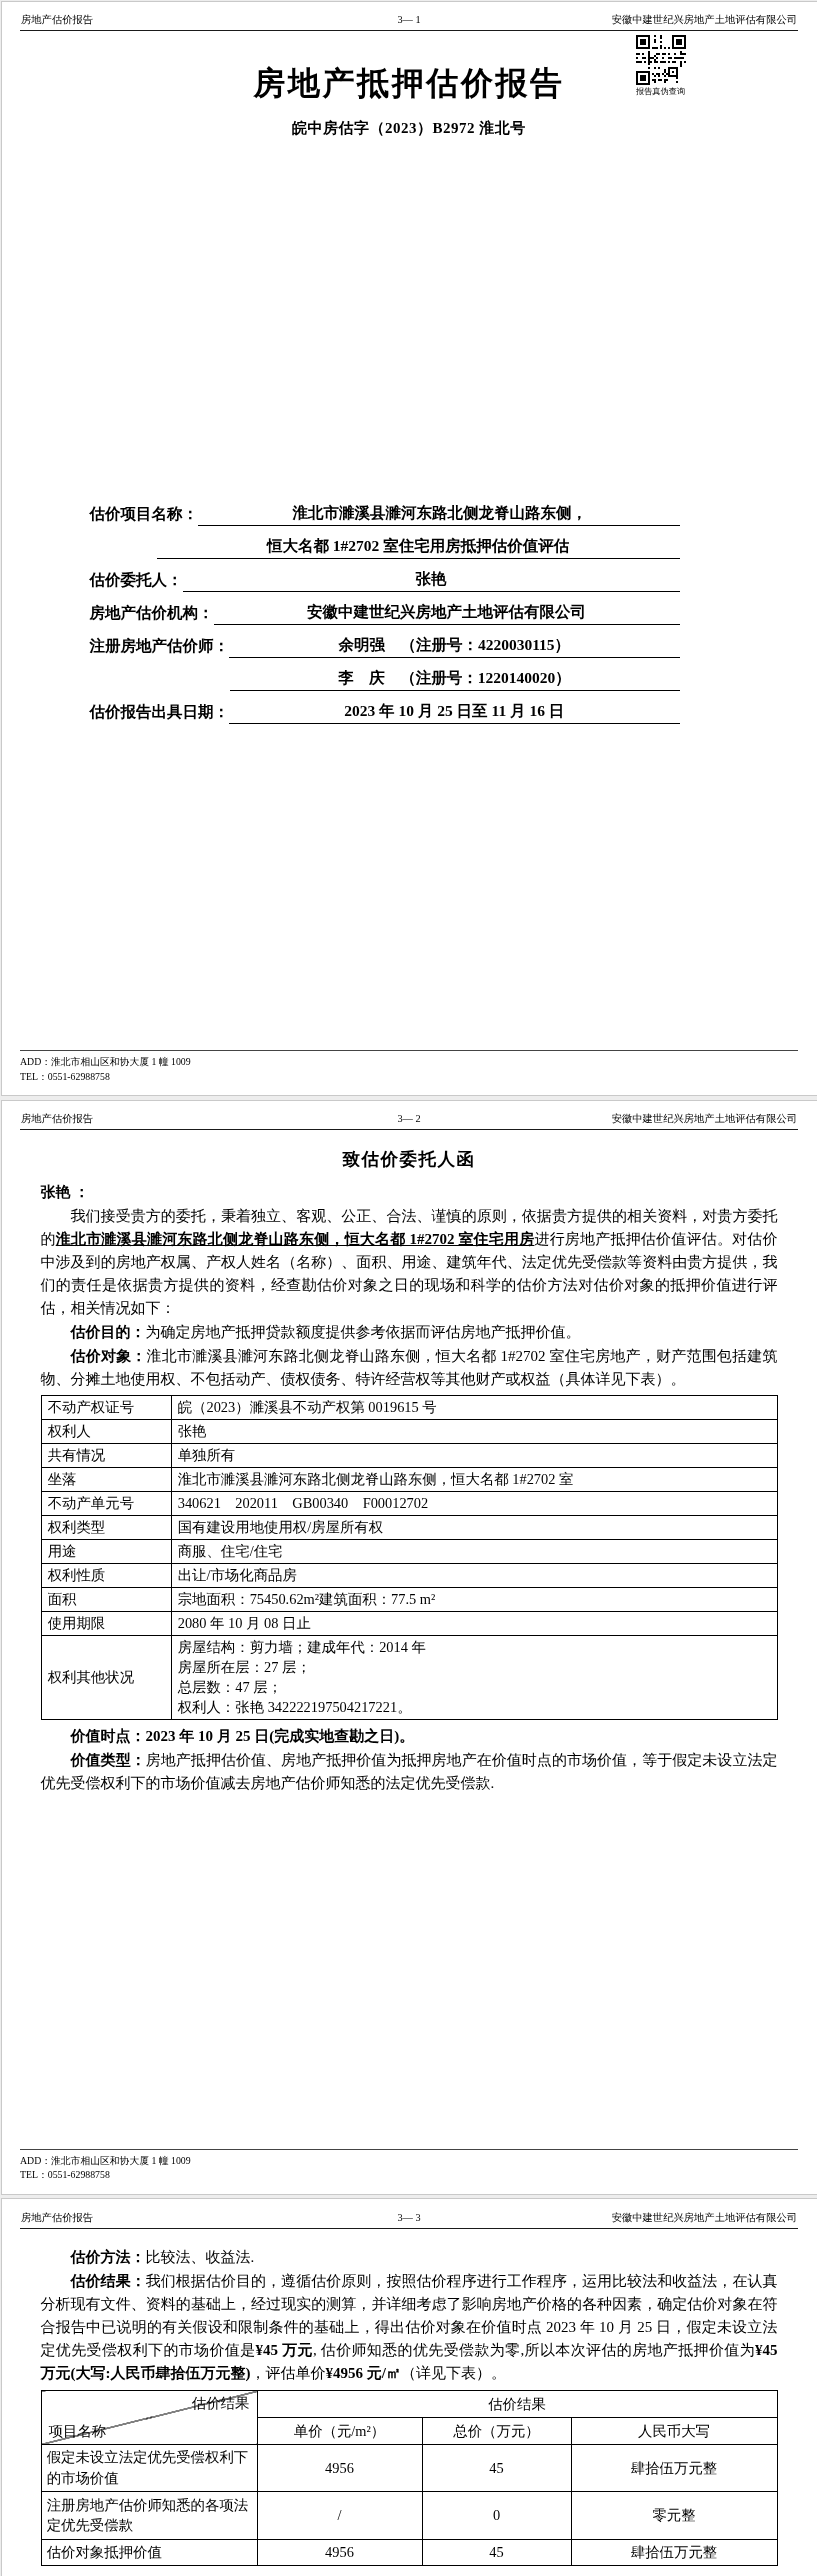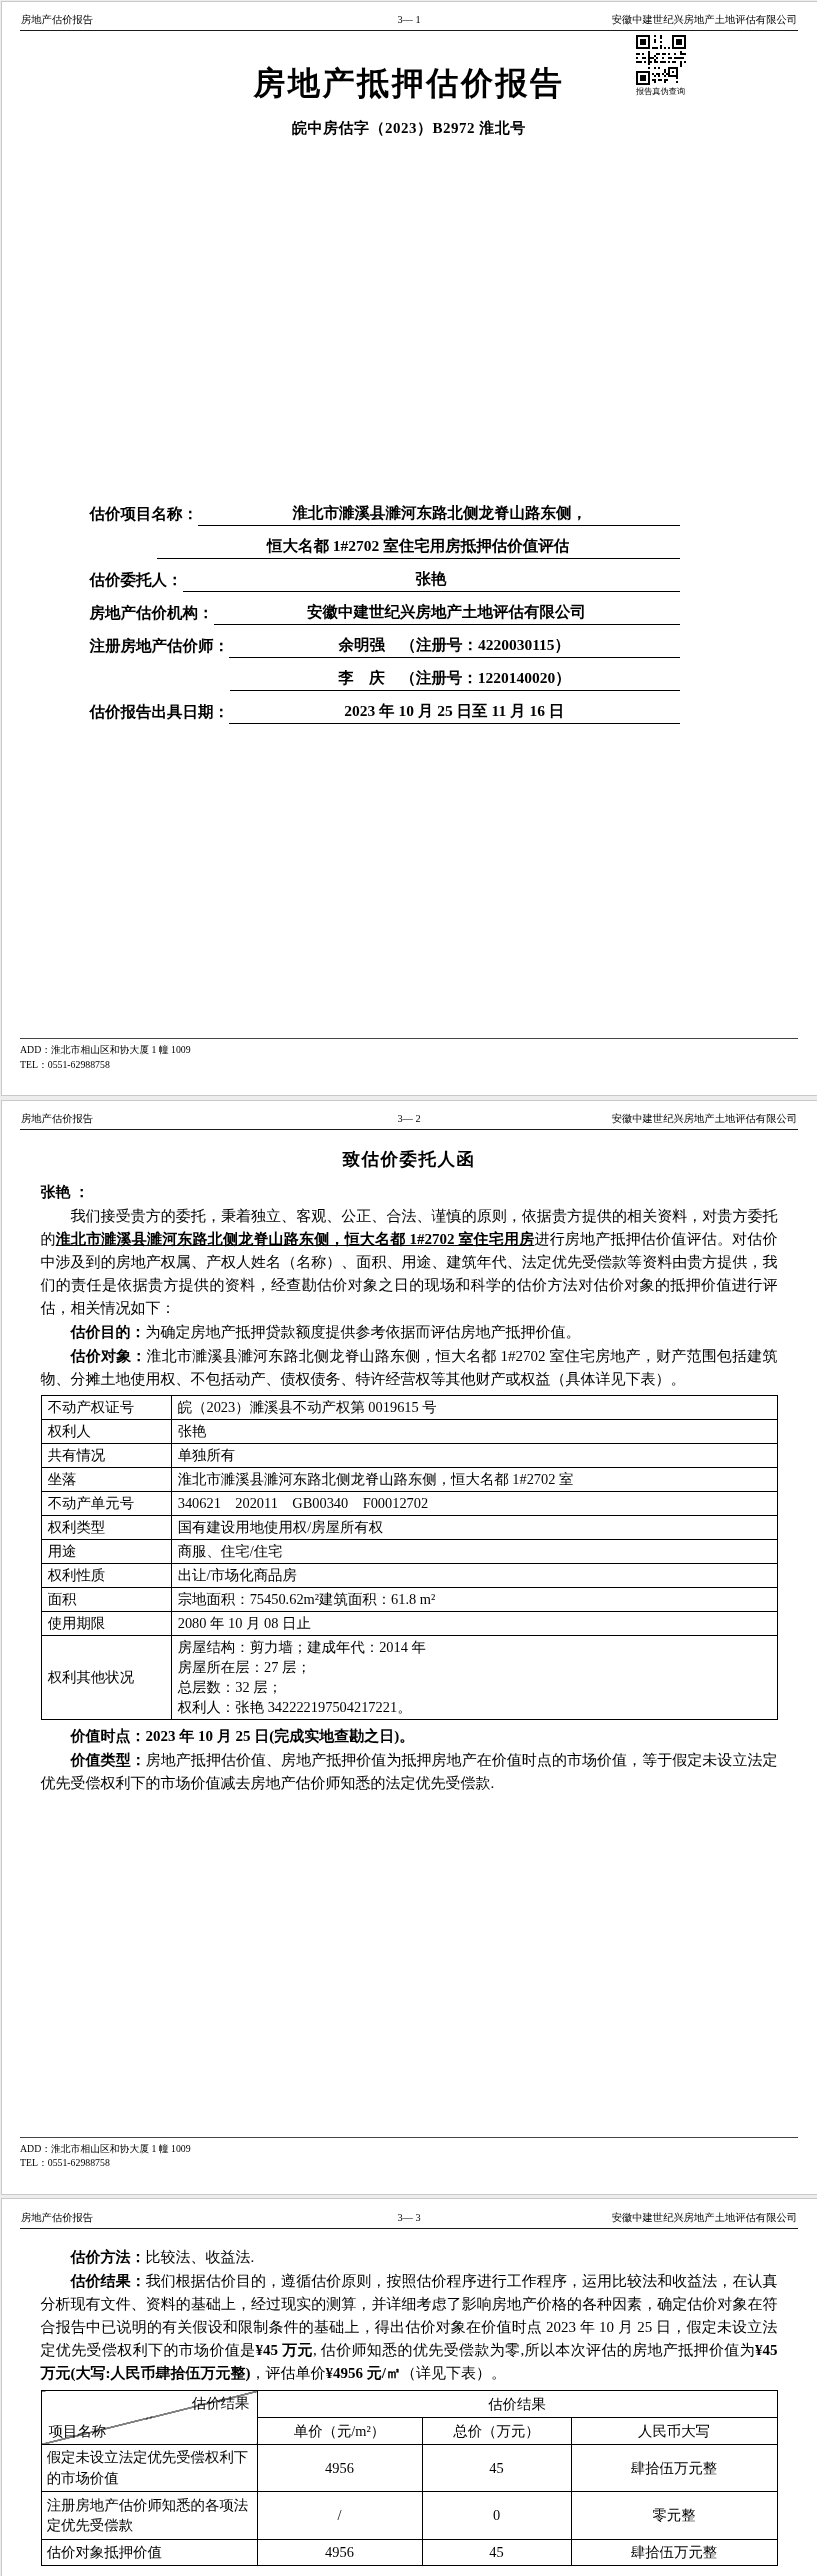--- a/index.html
+++ b/index.html
@@ -22,21 +22,21 @@
   .page-header {
     display:flex; justify-content:space-between; align-items:flex-end;
     margin:0 18.5px; padding:12.4px 1px 3.6px 1px;
     border-bottom:1px solid #1a1a1a;
     font-size:10.3px; line-height:12.4px;
   }
   .ph-left { flex:1; text-align:left; }
   .ph-center { flex:0 0 auto; }
   .ph-right { flex:1; text-align:right; }
   .page-footer {
-    position:absolute; left:18.5px; right:18.5px; bottom:23px;
+    position:absolute; left:18.5px; right:18.5px; bottom:11px;
     border-top:0.5px solid #444;
     padding-top:4.1px;
     font-size:9.8px; line-height:14.4px;
   }
   
   .page-body {
     margin:0 39px;
     font-size:15px; line-height:23px;
     text-align:justify;
   }
@@ -230,32 +230,32 @@
           <tr>
             <td class="k">用途</td>
             <td>商服、住宅/住宅</td>
           </tr>
           <tr>
             <td class="k">权利性质</td>
             <td>出让/市场化商品房</td>
           </tr>
           <tr>
             <td class="k">面积</td>
-            <td>宗地面积：75450.62m²建筑面积：61.8 m²</td>
+            <td>宗地面积：75450.62m²建筑面积：77.5 m²</td>
           </tr>
           <tr>
             <td class="k">使用期限</td>
             <td>2080 年 10 月 08 日止</td>
           </tr>
           <tr>
             <td class="k">权利其他状况</td>
             <td class="multiline">
               <div>房屋结构：剪力墙；建成年代：2014 年</div>
               <div>房屋所在层：27 层；</div>
-              <div>总层数：32 层；</div>
+              <div>总层数：47 层；</div>
               <div>权利人：张艳 342222197504217221。</div>
             </td>
           </tr>
         </tbody>
       </table>
 
       <p class="para" style="margin-top:5.2px;"><span class="b">价值时点：</span><span class="b">2023 年 10 月 25 日(完成实地查勘之日)。</span></p>
 
       <p class="para"><span class="b">价值类型：</span><span>房地产抵押估价值、房地产抵押价值为抵押房地产在价值时点的市场价值，等于假定未设立法定优先受偿权利下的市场价值减去房地产估价师知悉的法定优先受偿款.</span></p>
     </div>

